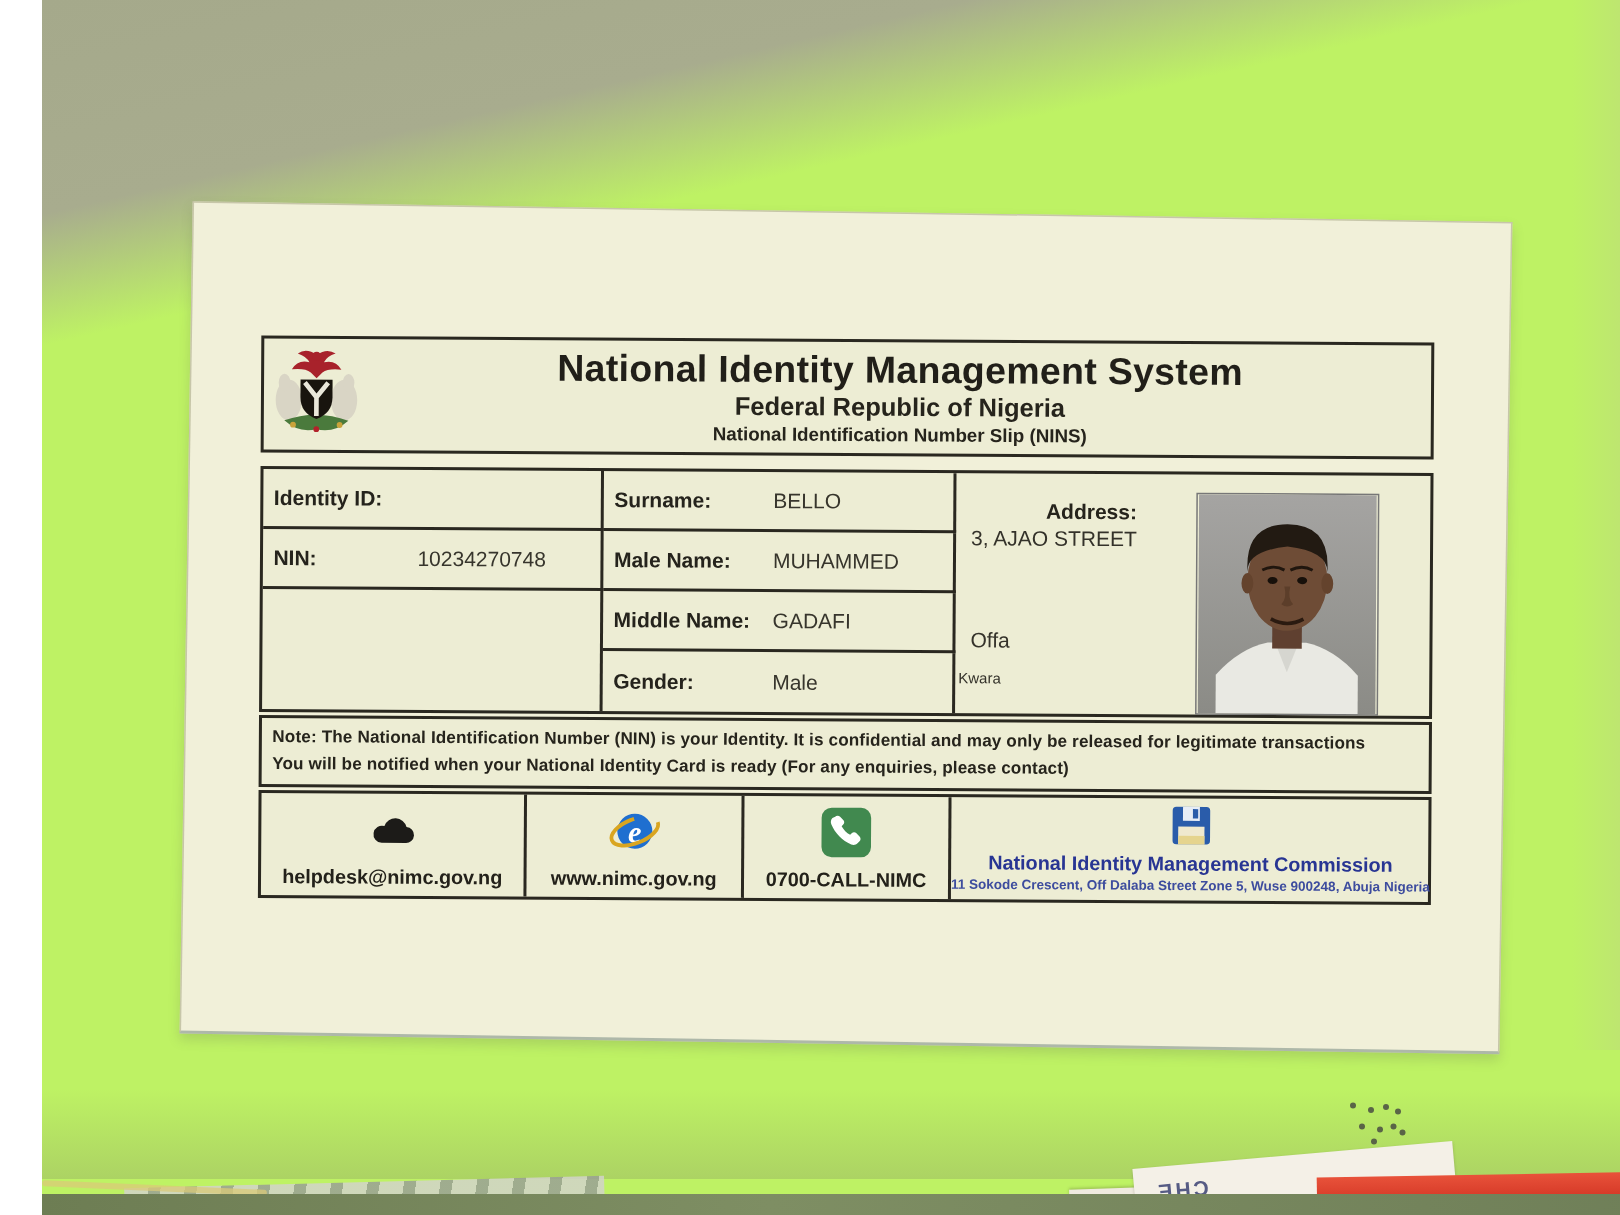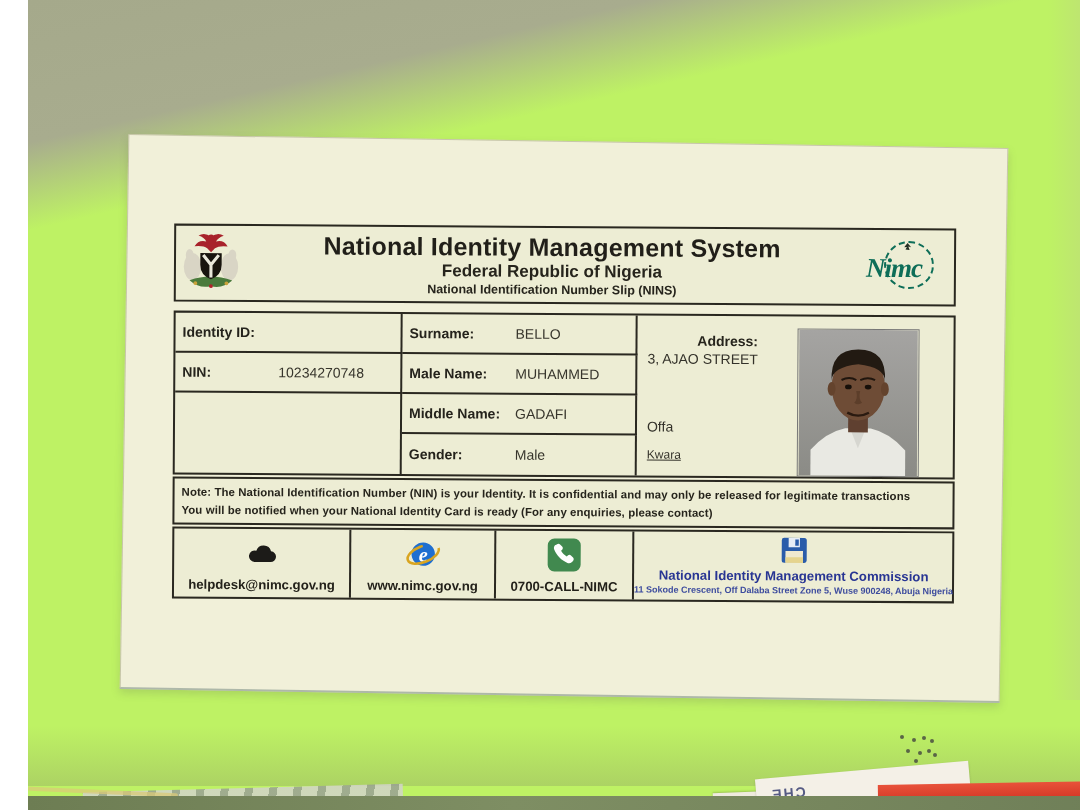--- a/index.html
+++ b/index.html
@@ -62,21 +62,21 @@
   .lab{font-weight:700;color:#25231c;}
   .val{font-weight:400;color:#37352c;}
   .c1r2 .lab{width:96px;}
   .c2 .lab{width:106px;}
   .c1r34{grid-column:1;grid-row:3/5;}
   .addr-cell{grid-column:3;grid-row:1/5;position:relative;display:block;padding:0;}
   .addr-text{position:absolute;left:10px;top:16px;font-size:14px;line-height:1.3;}
   .addr-label{font-weight:700;text-align:right;}
   .addr-line1{font-weight:400;color:#34322a;}
   .addr-city{position:absolute;left:10px;top:103px;font-size:14px;color:#34322a;}
-  .addr-state{position:absolute;left:10px;top:132px;font-size:12px;color:#34322a;text-decoration:underline;}
+  .addr-state{position:absolute;left:2px;top:132px;font-size:10px;color:#34322a;}
   .photo{position:absolute;right:34px;top:12px;width:120px;height:146px;border:1px solid #777;}
 
   .note-box{margin-top:2px;padding:5px 7px 4px 7px;font-size:11.4px;font-weight:700;line-height:1.55;
     color:#26241c;letter-spacing:.1px;}
 
   .footer-box{margin-top:2px;height:72px;display:grid;grid-template-columns:177px 145px 138px 1fr;}
   .fcell{box-sizing:border-box;display:flex;flex-direction:column;align-items:center;justify-content:flex-end;
     padding-bottom:5px;}
   .ficon{flex:1;display:flex;align-items:center;justify-content:center;}
   .flabel{font-size:13.2px;font-weight:700;color:#23211a;white-space:nowrap;}
@@ -110,25 +110,20 @@
             <path d="M19,24 h22 v12 q0 11 -11 15 q-11 -4 -11 -15 Z" fill="#18140e"></path>
             <path d="M22,26 L30,36 L38,26 M30,36 L30,49" stroke="#e9e7da" stroke-width="3.2" fill="none"></path>
             <path d="M30,7 Q23,2 17,6 Q23,8 25,12 Q17,10 13,17 Q22,16 26,19 L30,23 L34,19 Q38,16 47,17 Q43,10 35,12 Q37,8 43,6 Q37,2 30,7 Z" fill="#a8222b"></path>
             <circle cx="30" cy="8" r="3.2" fill="#a8222b"></circle>
           </svg>
         </div>
         <div class="header-text">
           <div class="title">National Identity Management System</div>
           <div class="subtitle">Federal Republic of Nigeria</div>
           <div class="slipname">National Identification Number Slip (NINS)</div>
-        </div>
-        <div class="nimc-logo">
-          <span class="nimc-circle"></span>
-          <span class="nimc-bird"></span>
-          <span class="nimc-text">Nimc</span>
         </div>
       </div>
 
       <div class="box table-box">
         <div class="cell br bb">
           <span class="lab">Identity ID:</span>
           <span class="val"></span>
         </div>
         <div class="cell c2 br bb">
           <span class="lab">Surname:</span>

